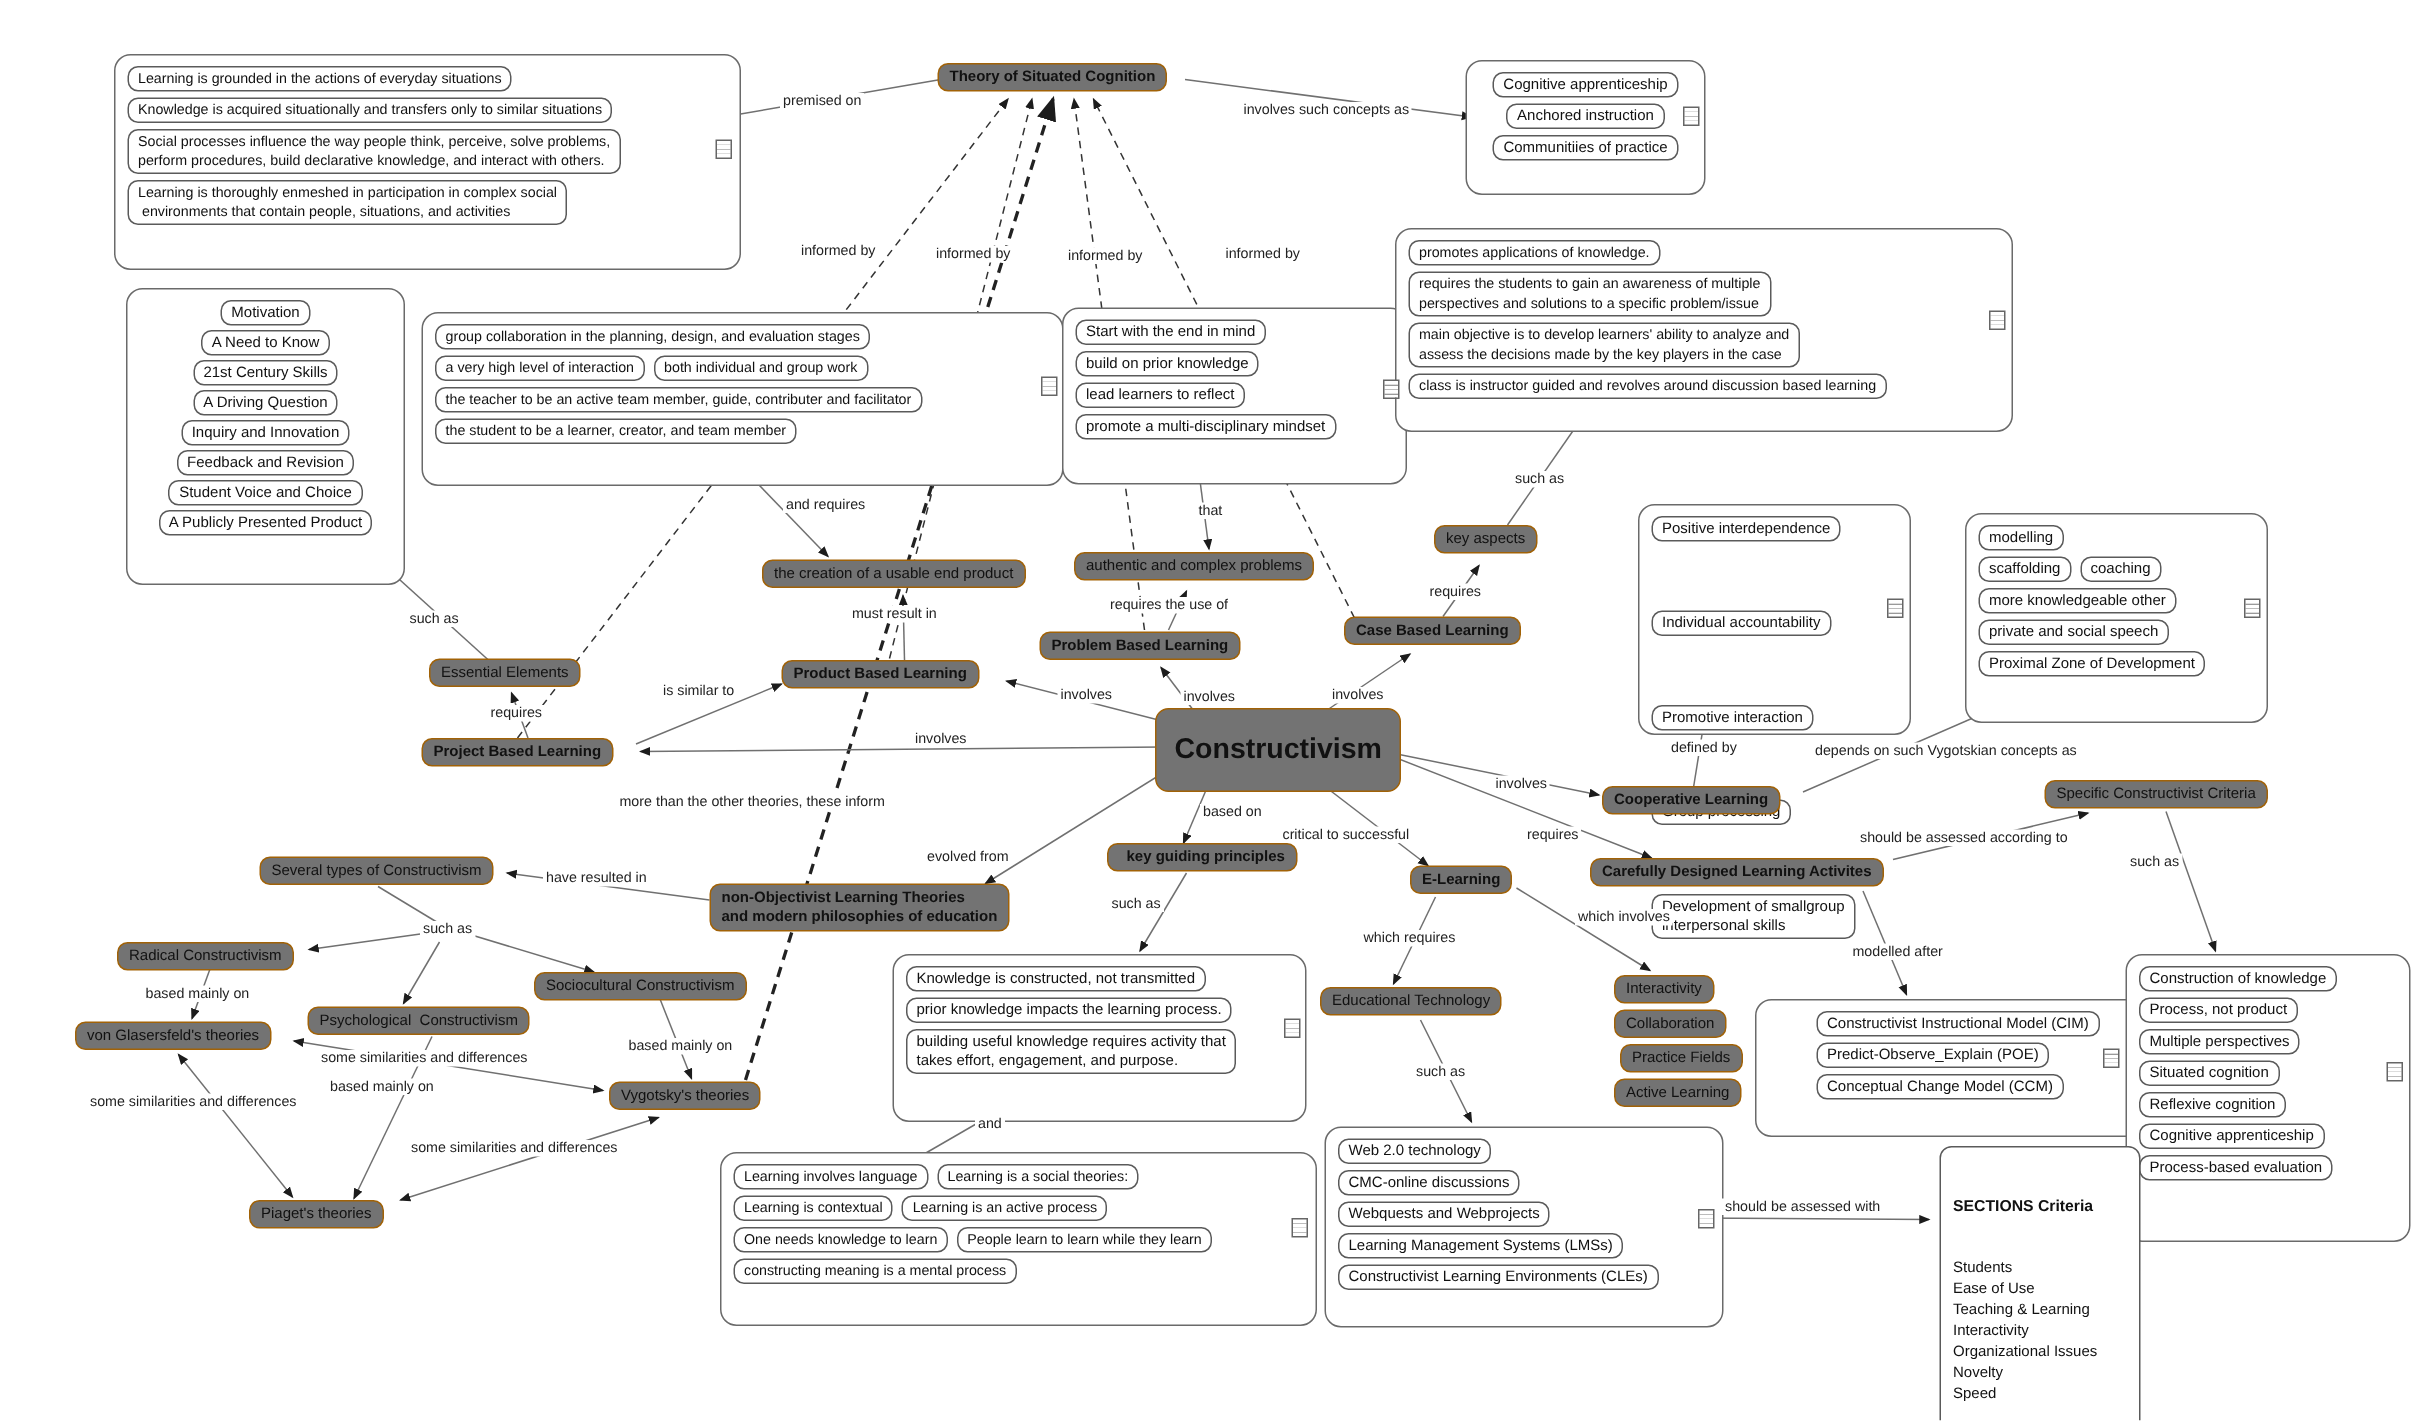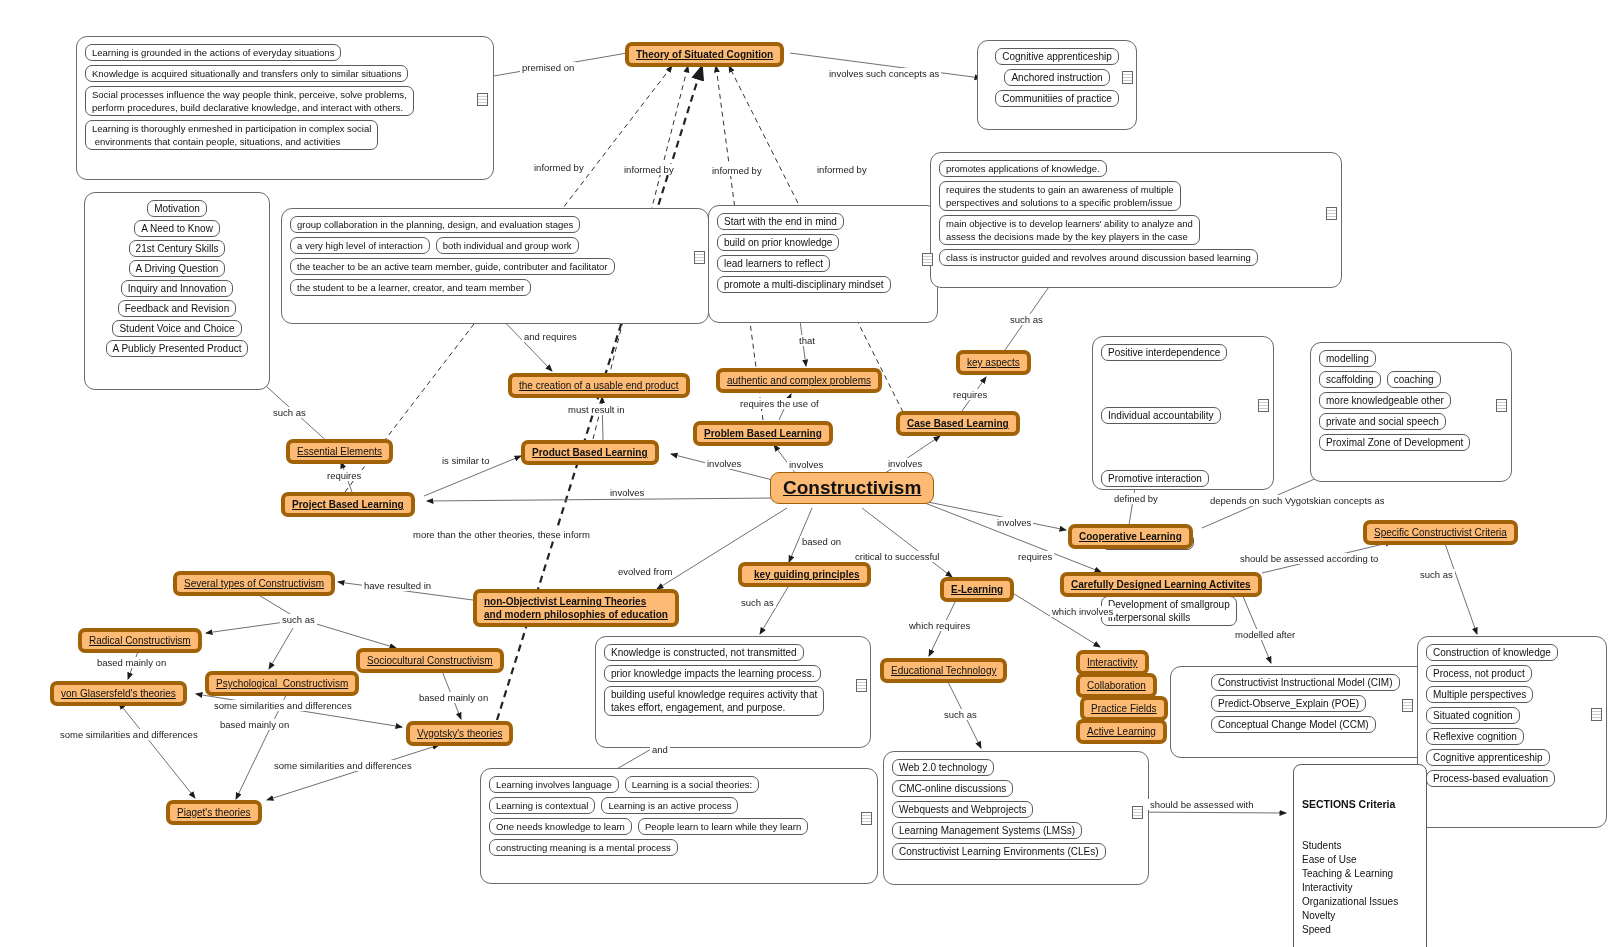--- a/index.html
+++ b/index.html
@@ -2,24 +2,24 @@
 <html><head>
 <meta charset="utf-8">
 <style>
   html,body{margin:0;padding:0;background:#fff;}
   #map{position:relative;width:1621px;height:947px;background:#fff;overflow:hidden;
        font-family:"Liberation Sans","DejaVu Sans",sans-serif;color:#111;}
   svg.wires{position:absolute;left:0;top:0;width:1621px;height:947px;pointer-events:none;}
   .ln{stroke:#707070;stroke-width:1;fill:none;}
   .lnd{stroke:#333;stroke-width:1;stroke-dasharray:5 4;fill:none;}
   .lndT{stroke:#222;stroke-width:2.2;stroke-dasharray:7 5;fill:none;}
-  .node{position:absolute;border:4px solid #a16207;border-radius:7px;background:#fdba74;
-        padding:2px 7px;font-size:10px;line-height:13px;white-space:pre;color:#111;text-decoration:underline;}
+  .node{position:absolute;border:1px solid #a16207;border-radius:7px;background:#737373;
+        padding:2px 7px;font-size:10px;line-height:13px;white-space:pre;color:#111;}
   .nodeb{font-weight:bold;}
-  .big{font-size:19px;line-height:22px;border-radius:9px;border-width:1.4px;padding:4px 12px;}
+  .big{font-size:19px;line-height:22px;border-radius:9px;border-width:1.4px;padding:16px 12px;}
   .cont{position:absolute;border:1px solid #6a6a6a;border-radius:11px;background:#fff;
         padding:7px 8px;display:flex;flex-direction:column;gap:4px;align-items:flex-start;}
   .cont.center{align-items:center;}
   .row{display:flex;gap:6px;}
   .ibox{border:1px solid #5a5a5a;border-radius:7px;background:#fff;padding:1px 6px;
         font-size:10px;line-height:13px;white-space:pre;}
   .small .ibox{font-size:9.5px;}
   .llabel{position:absolute;font-size:9.5px;line-height:11px;color:#222;background:#fff;
           padding:0 2px;white-space:pre;}
   .plain{position:absolute;border:1px solid #5a5a5a;border-radius:8px;background:#fff;

